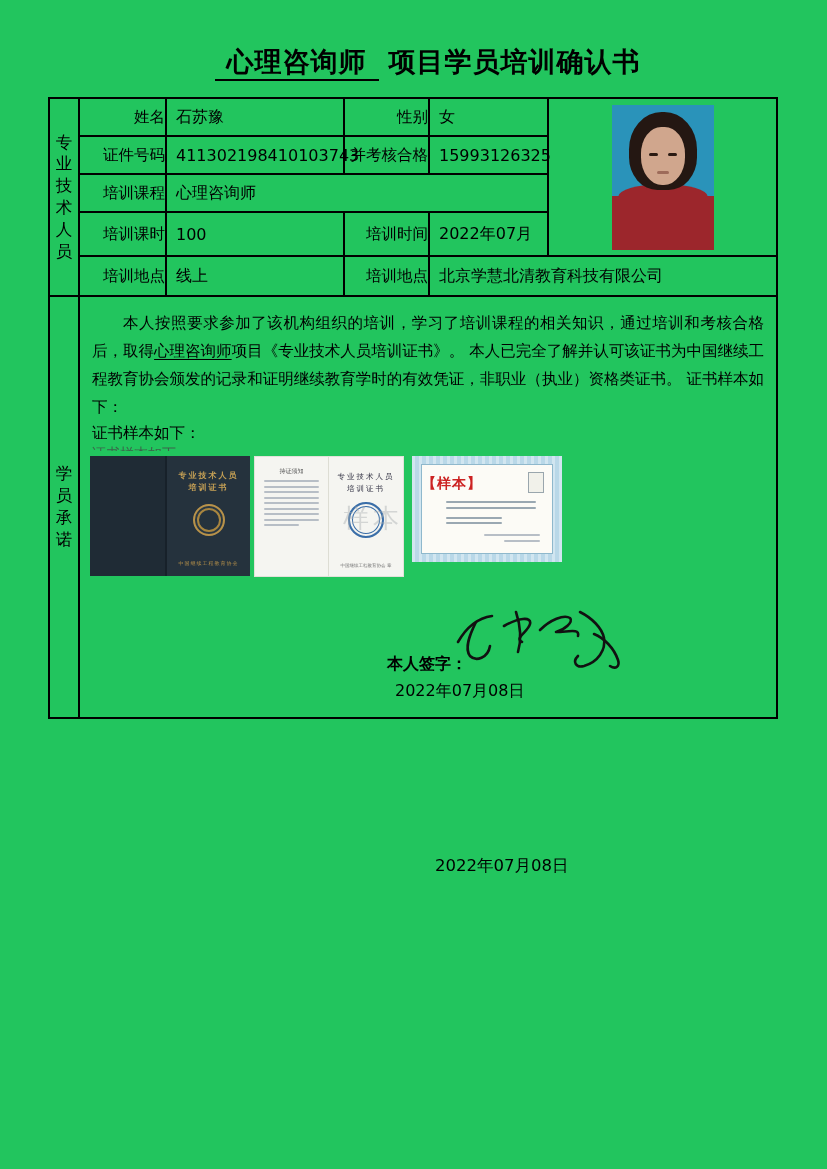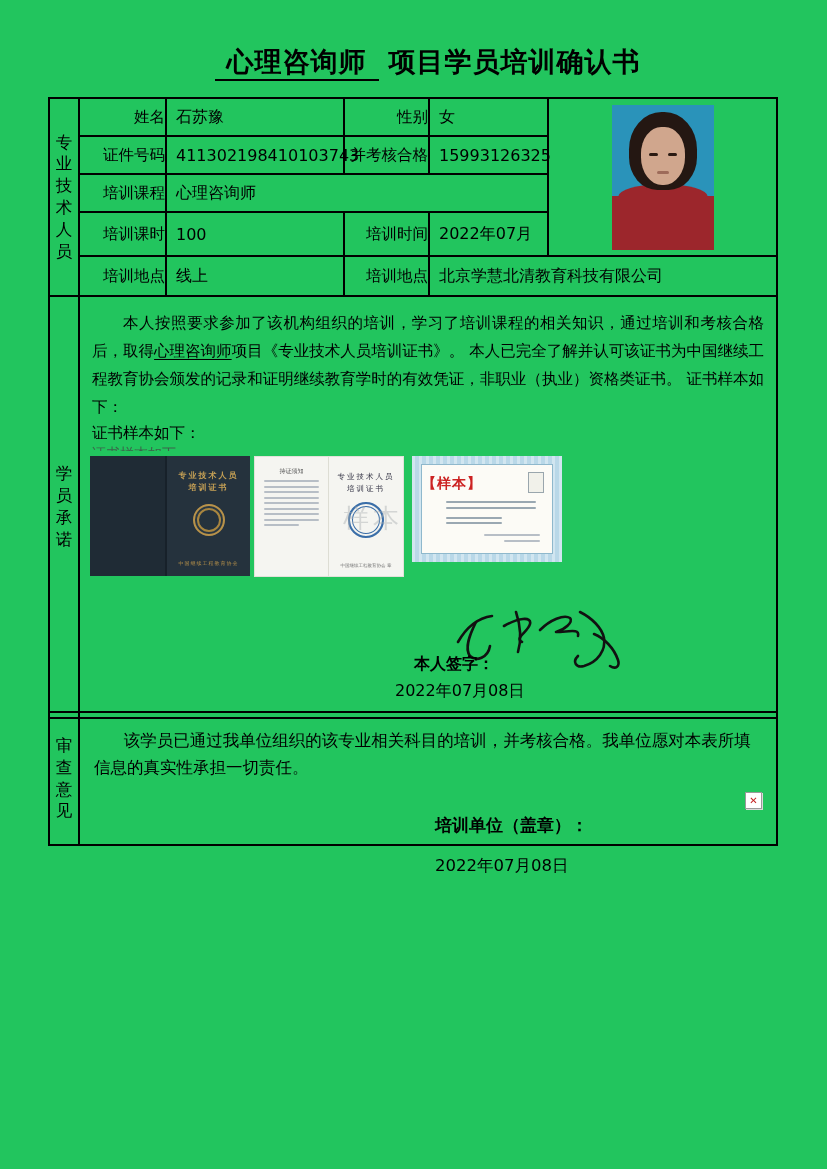--- a/index.html
+++ b/index.html
@@ -59,21 +59,21 @@
   .watermark{position:absolute;left:88px;top:44px;font-size:26px;color:rgba(170,175,178,.45);letter-spacing:4px;pointer-events:none;white-space:nowrap;}
   .cert-sample{position:relative;width:150px;height:106px;margin-left:8px;background:#b9d8e8;background-image:repeating-linear-gradient(90deg,rgba(255,255,255,.35) 0 3px,rgba(0,0,0,0) 3px 7px);}
   .cs-inner{position:absolute;left:9px;top:8px;right:9px;bottom:8px;background:#fcfbf6;border:1px solid #8fb8cc;}
   .cs-tag{text-align:left;color:#cc2222;font-weight:bold;font-size:14px;margin-top:10px;letter-spacing:1px;}
   .cs-photo{position:absolute;top:7px;right:8px;width:14px;height:19px;border:1px solid #9aa6ad;background:#f1f1ea;}
   .cs-lines{margin:8px 14px 0 22px;}
   .cs-lines .tline{background:#9aa8b2;height:2px;}
   .cs-footer{position:absolute;right:10px;bottom:8px;width:60px;}
   
   .sig-svg{position:absolute;left:372px;top:295px;}
-  .sign-label{position:absolute;left:334px;top:345px;font-size:16px;font-weight:600;}
+  .sign-label{position:absolute;left:307px;top:345px;font-size:16px;font-weight:600;}
   .sign-date{position:absolute;left:315px;top:372px;font-size:16px;}
   
   .review-cell{vertical-align:top;position:relative;height:131px;}
   .rpara{margin:14px 16px 0 14px;font-size:16.5px;line-height:27px;text-indent:1.8em;}
   .broken-img{position:absolute;right:14px;top:79px;width:15px;height:15px;border:1px solid #9a9a9a;background:#fff;box-shadow:1px 1px 0 #d8d8d8;display:flex;align-items:center;justify-content:center;}
   .broken-x{color:#c42222;font-size:10px;font-weight:bold;line-height:1;}
   .seal-line{position:absolute;left:355px;top:101px;font-size:17px;font-weight:600;}
   
   .bottom-date{position:absolute;left:435px;top:855px;font-size:16.5px;}
 </style>
@@ -217,36 +217,16 @@
             </g>
           </svg>
           <div class="sign-label">本人签字：</div>
           <div class="sign-date">2022年07月08日</div>
         </div>
       </td>
     </tr>
   </tbody>
     </table>
 
-  <table class="t2">
-    <colgroup>
-        <col style="width:30px">
-        <col style="width:698px">
-      </colgroup>
-    <tbody>
-        <tr>
-      <td class="vcol">
-        <div class="vlabel">审查意见</div>
-      </td>
-      <td class="review-cell">
-        <div class="rpara">该学员已通过我单位组织的该专业相关科目的培训，并考核合格。我单位愿对本表所填信息的真实性承担一切责任。</div>
-        <div class="broken-img">
-              <span class="broken-x">✕</span>
-            </div>
-        <div class="seal-line">培训单位（盖章）：</div>
-      </td>
-    </tr>
-  </tbody>
-    </table>
 
   <div class="bottom-date">2022年07月08日</div>
 
 </div>
 
 </body></html>

